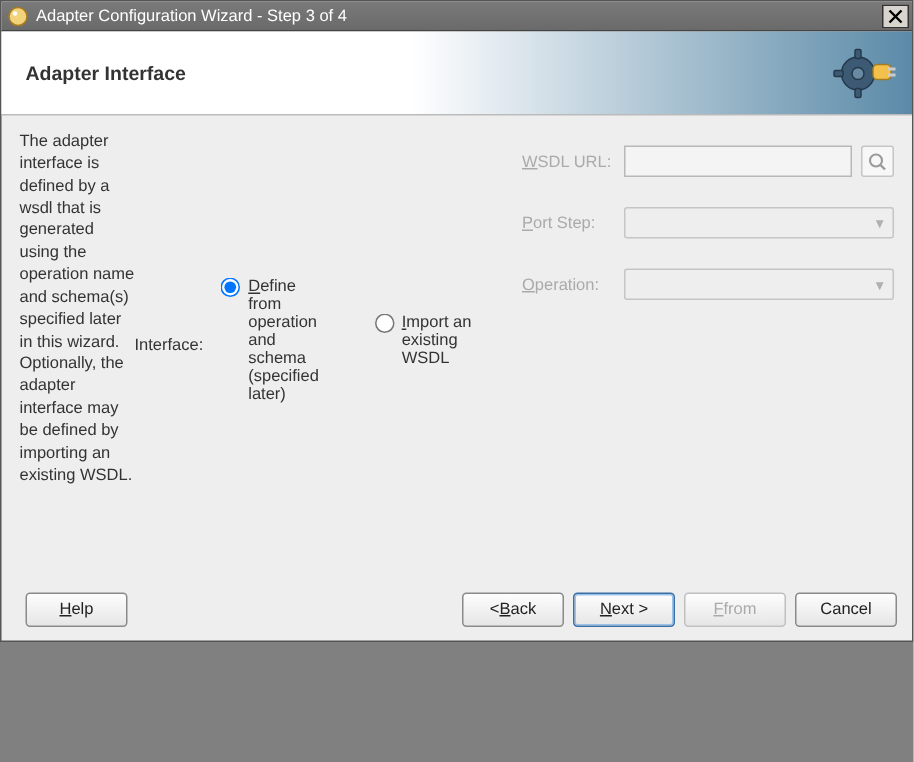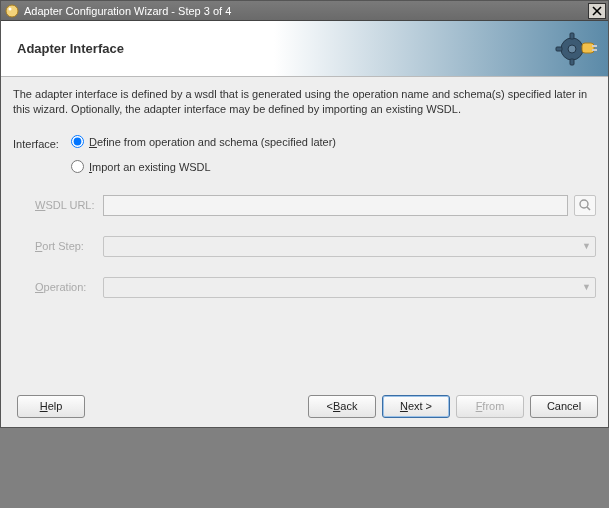--- a/index.html
+++ b/index.html
@@ -68,41 +68,41 @@
     position: absolute;
     right: 10px;
     top: 8px;
     width: 44px; height: 40px;
   }
   .content {
     flex: 1;
     padding: 10px 12px 6px 12px;
     color: #333;
     display: flex;
-    flex-direction: column;
+    flex-direction: row;
   }
   .desc {
     line-height: 1.35;
     color: #333;
     margin-bottom: 18px;
   }
   .form-row {
     display: flex;
     align-items: center;
     margin-bottom: 6px;
   }
   .lbl-col {
     width: 58px;
     text-align: center;
     padding-right: 12px;
     color: #333;
   }
   .radio-row {
     display: flex;
-    align-items: flex-end;
+    align-items: flex-start;
     margin-bottom: 6px;
   }
   .radio-row input[type=radio] {
     margin: 0 5px 0 0;
   }
   .field-block {
     margin-top: 10px;
     padding-left: 22px;
   }
   .field-row {

